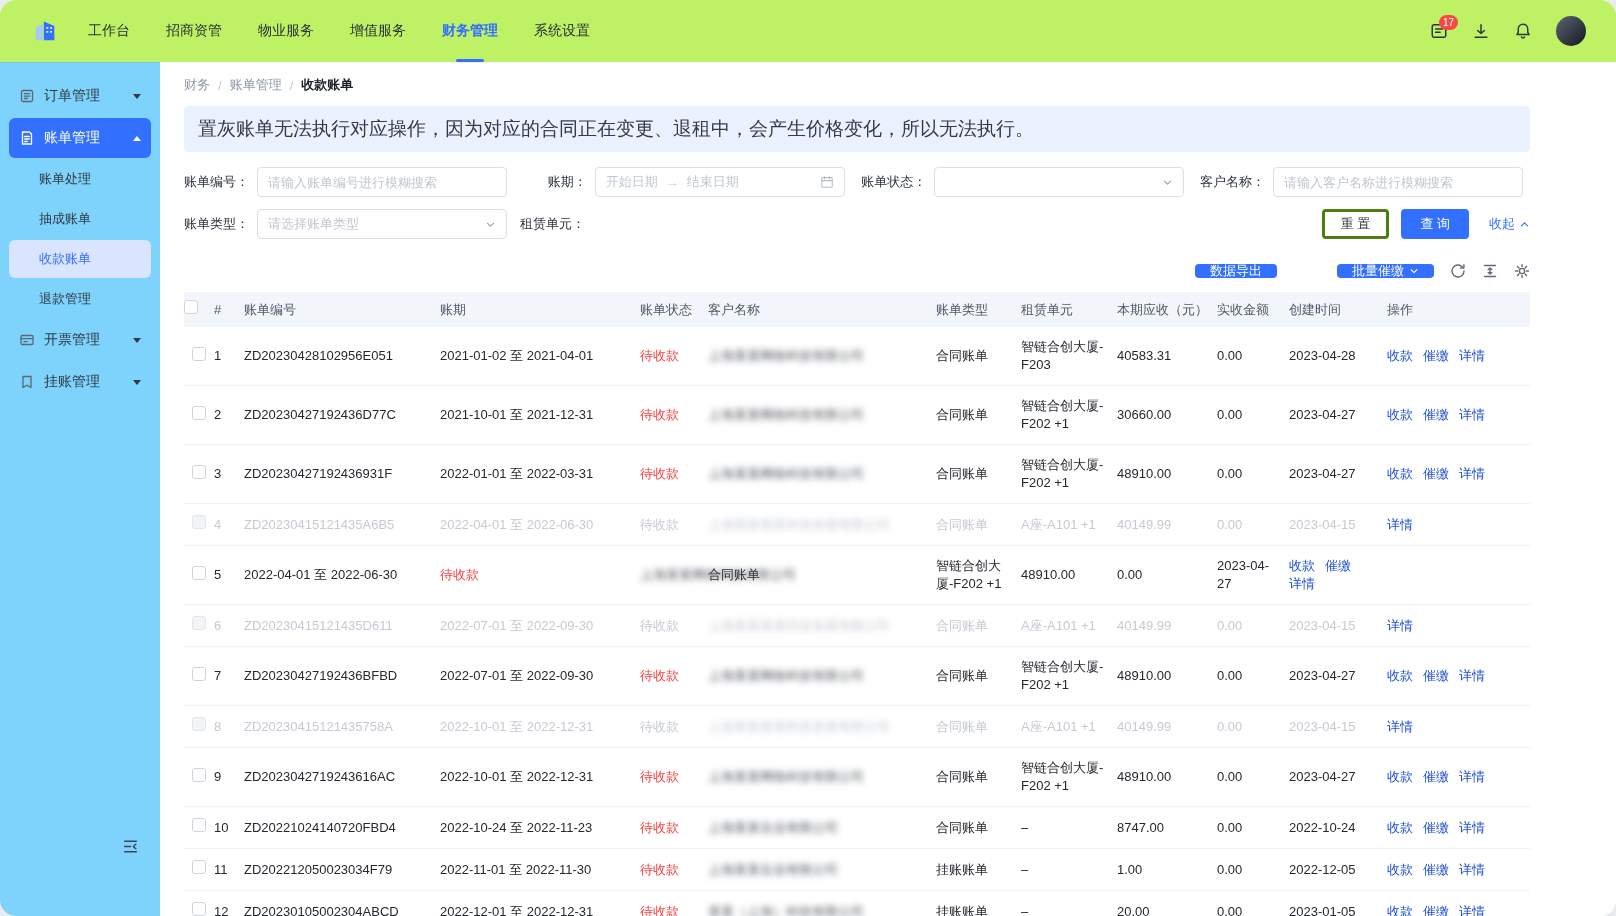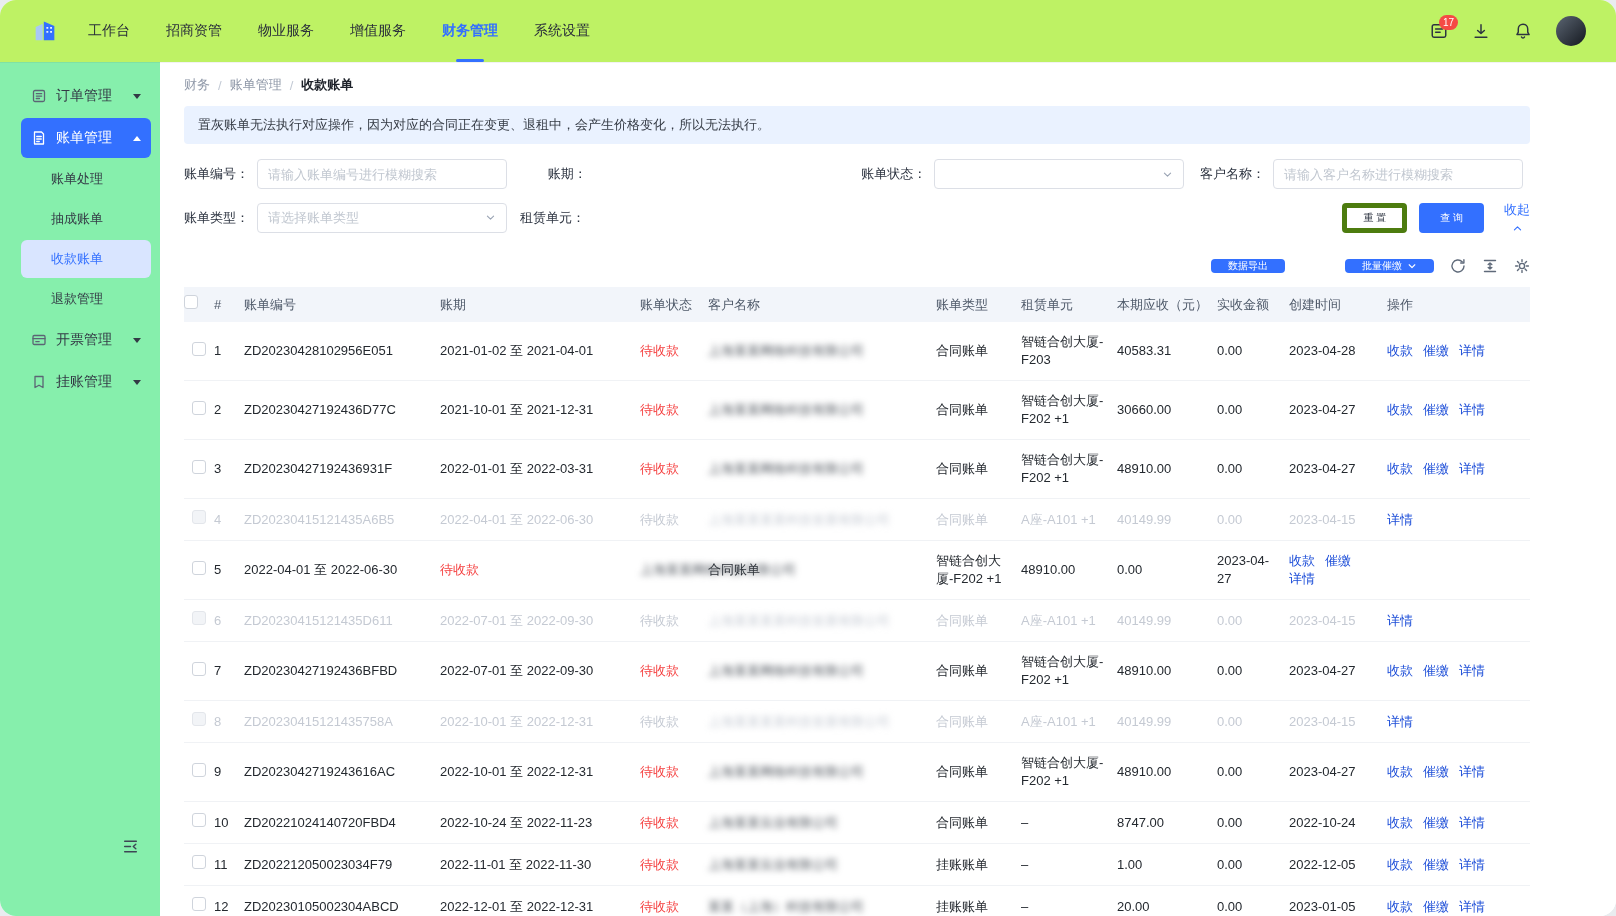--- a/index.html
+++ b/index.html
@@ -22,21 +22,21 @@
   .nav-item.active::after { content: ""; position: absolute; left: 50%; transform: translateX(-50%);
               bottom: 0; width: 28px; height: 3px; border-radius: 2px; background: #3370ff; }
   .nav-right { margin-left: auto; display: flex; align-items: center; gap: 24px; color: #2c3340; }
   .nav-ic { position: relative; display: inline-flex; cursor: pointer; }
   .badge { position: absolute; top: -7px; right: -10px; min-width: 16px; height: 15px; line-height: 15px;
            padding: 0 4px; background: #f54a45; color: #fff; font-size: 10px; border-radius: 8px; text-align: center; }
   .avatar { width: 30px; height: 30px; border-radius: 50%; background: linear-gradient(135deg,#5b6572,#14181f); cursor: pointer; }
 
   
   .frame { display: flex; height: 854px; }
-  .sidebar { width: 160px; background: #86efac; padding-top: 12px; position: relative; flex: none; padding-left: 12px; }
+  .sidebar { width: 160px; background: #7dd3fc; padding-top: 12px; position: relative; flex: none; }
   .main { flex: 1; padding: 14px 86px 0 24px; overflow: hidden; background: #fff; }
 
   
   .side-item { height: 40px; display: flex; align-items: center; gap: 9px; margin: 2px 9px;
                padding: 0 10px; border-radius: 6px; font-size: 14px; color: #333a45; cursor: pointer; }
   .side-item .svgi { color: #5b6574; }
   .side-item.active { background: #3370ff; color: #fff; }
   .side-item.active .svgi { color: #fff; }
   .side-child { height: 38px; display: flex; align-items: center; margin: 2px 9px; padding-left: 30px;
                 border-radius: 6px; font-size: 13px; color: #333a45; cursor: pointer; }
@@ -45,42 +45,42 @@
   .tri-down { border-top: 5px solid currentColor; }
   .tri-up { border-bottom: 5px solid currentColor; }
   .collapse-btn { position: absolute; left: 122px; bottom: 58px; color: #3d4554; cursor: pointer; }
 
   
   .breadcrumb { display: flex; align-items: center; gap: 8px; font-size: 13px; color: #8f98a8; height: 18px; }
   .crumb { cursor: pointer; }
   .crumb.current { color: #1d2129; font-weight: bold; cursor: default; }
   .crumb-sep { color: #c2c9d4; }
   .banner { margin-top: 12px; background: #eaf2ff; border-radius: 4px; padding: 10px 14px;
-            font-size: 13px; color: #353b45; }
+            font-size: 19px; color: #353b45; }
 
   
   .filters { margin-top: 15px; }
   .frow { display: flex; align-items: center; }
   .frow + .frow { margin-top: 12px; }
   .frow.spread { justify-content: space-between; }
   .field { display: flex; align-items: center; width: 330px; flex: none; }
   .field label { min-width: 72px; text-align: right; padding-right: 8px; color: #2c3340; white-space: nowrap; }
   .inp { width: 250px; height: 30px; border: 1px solid #dcdfe6; border-radius: 4px; background: #fff;
          padding: 0 10px; font-size: 13px; color: #24292f; font-family: inherit; outline: none; }
   .inp::placeholder { color: #c1c7d0; }
   .boxinp { display: flex; align-items: center; gap: 8px; cursor: pointer; }
   .ph { color: #c1c7d0; }
   .range .arrow { color: #c1c7d0; }
   .range .svgi { margin-left: auto; color: #b6bdc8; }
   .select .caret { margin-left: auto; color: #99a3b3; }
   .btns { margin-left: auto; display: flex; align-items: center; gap: 12px; }
-  .btn { height: 30px; padding: 0 16px; border-radius: 4px; border: 5px solid #4d7c0f; background: #fff;
-         font-size: 10px; color: #2c3340; cursor: pointer; font-family: inherit; white-space: nowrap; }
+  .btn { height: 30px; padding: 0 16px; border-radius: 4px; border: 3px solid #4d7c0f; background: #fff;
+         font-size: 13px; color: #2c3340; cursor: pointer; font-family: inherit; white-space: nowrap; }
   .btn.primary { background: #3370ff; border-color: #3370ff; color: #fff; }
-  .linkbtn { display: inline-flex; align-items: center; gap: 4px; color: #3370ff; cursor: pointer; margin-left: 8px; white-space: nowrap; flex-direction: column; }
+  .linkbtn { display: inline-flex; align-items: center; gap: 4px; color: #3370ff; cursor: pointer; margin-left: 8px; white-space: nowrap; }
 
   
   .toolbar { margin-top: 24px; display: flex; align-items: center; justify-content: flex-end; gap: 12px; }
   .btn.sm { height: 14px; padding: 0 12px; display: inline-flex; align-items: center; gap: 5px; margin-left: 48px; }
   .tool-ic { color: #5f6a7a; display: inline-flex; cursor: pointer; margin-left: 4px; }
 
   
   .table { margin-top: 13px; }
   .trow { display: grid; grid-template-columns: 30px 30px 196px 200px 68px 228px 85px 96px 100px 72px 98px minmax(0,1fr);
           align-items: center; border-bottom: 1px solid #f0f2f5; }
@@ -216,20 +216,31 @@
       <div class="banner">置灰账单无法执行对应操作，因为对应的合同正在变更、退租中，会产生价格变化，所以无法执行。</div>
 
       <div class="filters">
         <div class="frow spread">
           <div class="field">
             <label>账单编号：</label>
             <input class="inp" placeholder="请输入账单编号进行模糊搜索" style="">
           </div>
           <div class="field">
             <label>账期：</label>
+            <div class="inp boxinp range">
+              <span class="ph">开始日期</span>
+              <span class="arrow">→</span>
+              <span class="ph">结束日期</span>
+              <span class="svgi">
+                <svg width="14" height="14" viewBox="0 0 16 16" fill="none" stroke="currentColor" stroke-width="1.2" stroke-linecap="round">
+                  <rect x="2" y="3" width="12" height="11" rx="1.2"></rect>
+                    <path d="M2 6.4h12M5.2 1.6v2.8M10.8 1.6v2.8"></path>
+                </svg>
+              </span>
+            </div>
           </div>
           <div class="field">
             <label>账单状态：</label>
             <div class="inp boxinp select">
               <span class="caret svgi">
                 <svg width="11" height="11" viewBox="0 0 16 16" fill="none" stroke="currentColor" stroke-width="1.6" stroke-linecap="round" stroke-linejoin="round">
                     <path d="M3.5 6l4.5 4.5L12.5 6"></path>
                   </svg>
               </span>
             </div>

